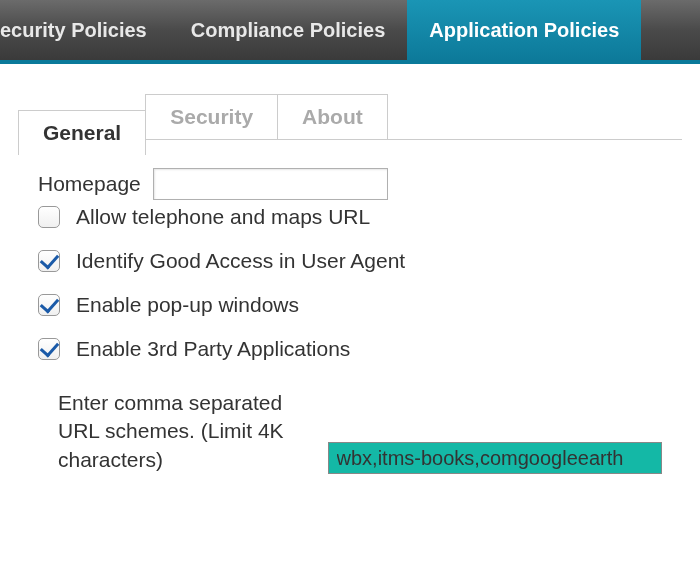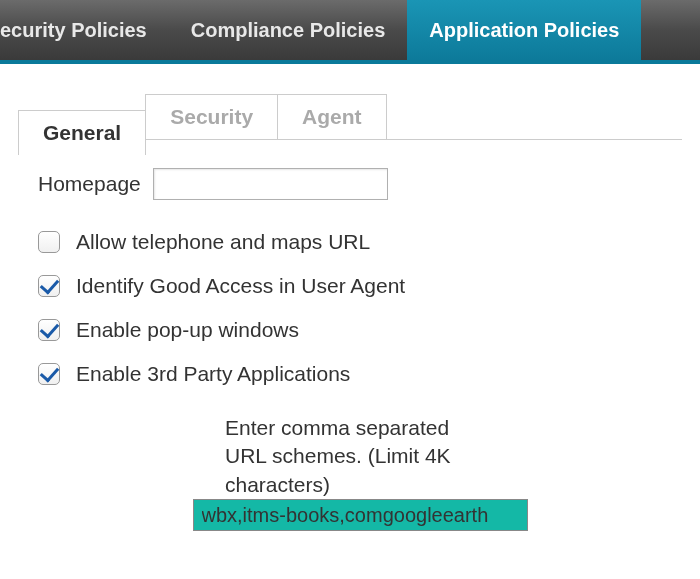--- a/index.html
+++ b/index.html
@@ -59,21 +59,21 @@
       background: #fff;
       z-index: 2;
       top: 16px;
     }
     .form-area {
       padding: 28px 20px 20px 20px;
     }
     .form-row {
       display: flex;
       align-items: center;
-      margin-bottom: 30px;
+      margin-bottom: 5px;
     }
     .form-label {
       font-size: 21px;
       color: #333;
       margin-right: 12px;
     }
     .text-input {
       border: 1px solid #b0b0b0;
       background: #fff;
       height: 32px;
@@ -108,24 +108,23 @@
       border-bottom: 3px solid #1a5aa8;
       transform: rotate(-48deg);
       margin-top: -4px;
     }
     .checkbox-label {
       font-size: 21px;
       color: #333;
     }
     .url-schemes-row {
       display: flex;
-      align-items: center;
+      align-items: flex-end;
       margin-top: 28px;
       margin-left: 20px;
-      flex-direction: column;
     }
     .url-schemes-label {
       font-size: 21px;
       color: #333;
       width: 270px;
       line-height: 1.35;
     }
     .url-schemes-input {
       border: 1px solid #888;
       background: #14b8a6;
@@ -142,21 +141,21 @@
 <div class="top-nav">
   <div class="top-nav-item" style="padding-left:0">ecurity Policies</div>
   <div class="top-nav-item">Compliance Policies</div>
   <div class="top-nav-item active">Application Policies</div>
 </div>
 
 <div class="content-area">
   <div class="sub-tabs">
     <div class="sub-tab active">General</div>
     <div class="sub-tab">Security</div>
-    <div class="sub-tab">Agent</div>
+    <div class="sub-tab">About</div>
   </div>
 
   <div class="form-area">
     <div class="form-row">
       <span class="form-label">Homepage</span>
       <input type="text" class="text-input" value="" style="">
     </div>
 
     <div class="checkbox-row">
       <div class="checkbox"></div>

